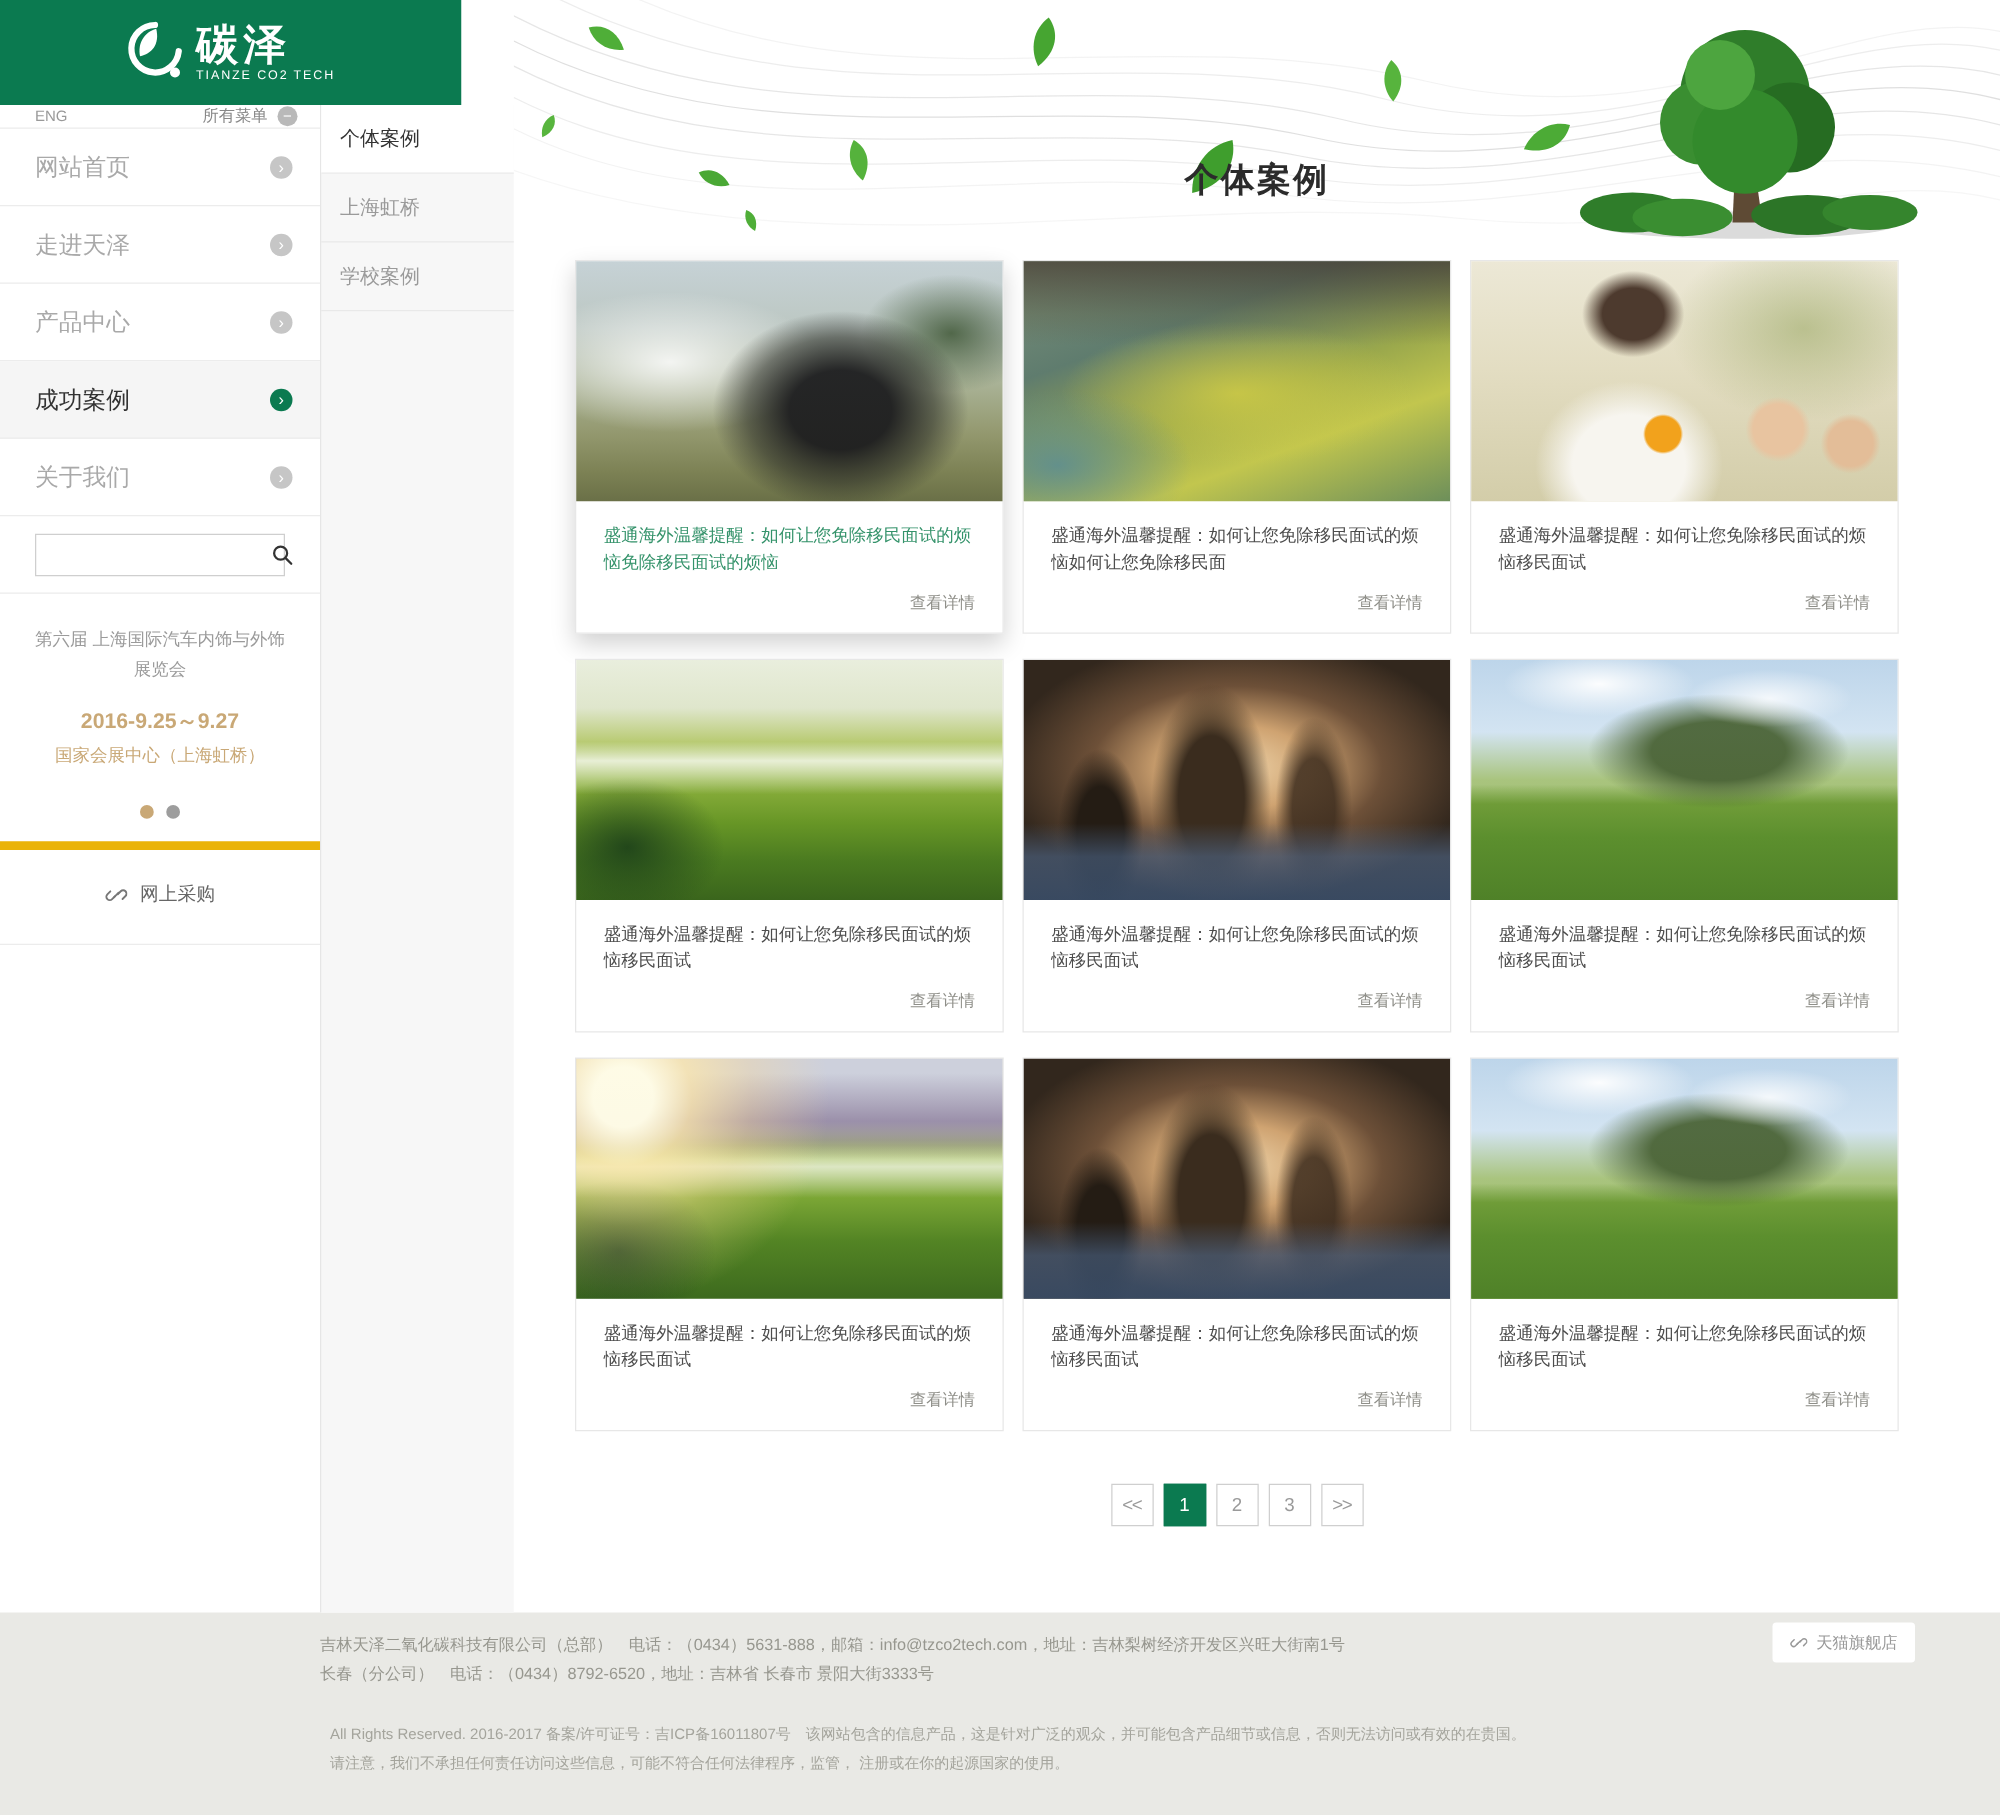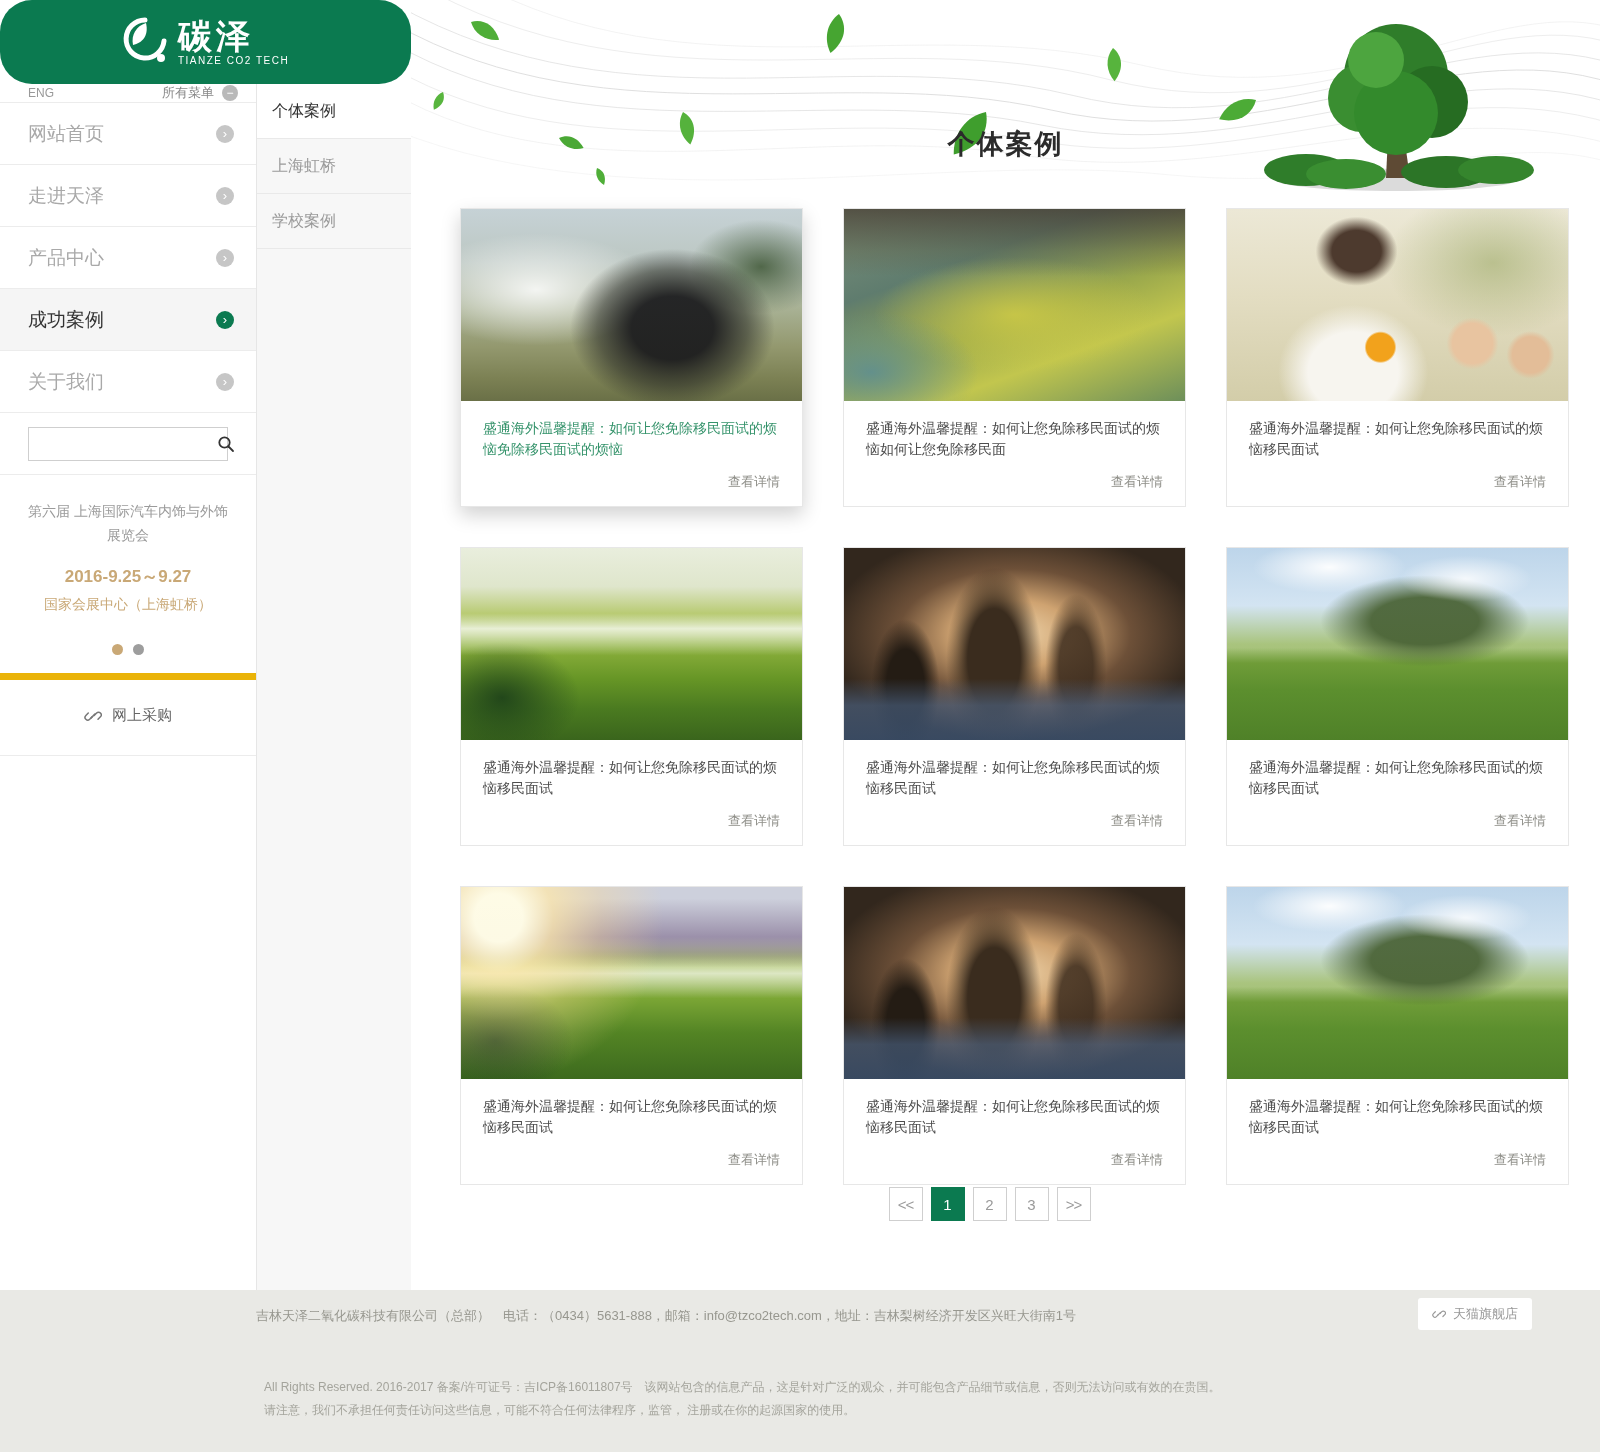--- a/index.html
+++ b/index.html
@@ -1,19 +1,19 @@
 <!DOCTYPE html>
 <html><head>
 <meta charset="utf-8">
 <style>
   * { margin:0; padding:0; box-sizing:border-box; }
   html,body { width:1600px; height:1452px; background:#fff; font-family:"Liberation Sans","DejaVu Sans",sans-serif; overflow:hidden; position:relative; }
 
   
-  .green-header { position:absolute; left:0; top:0; width:411px; height:84px; background:#0b7a50; display:flex; align-items:center; justify-content:center; gap:10px; z-index:5;border-radius:32px; }
+  .green-header { position:absolute; left:0; top:0; width:369px; height:84px; background:#0b7a50; display:flex; align-items:center; justify-content:center; gap:10px; z-index:5; }
   .logo-mark { width:46px; height:50px; }
   .brand-text { color:#fff; text-align:left; }
   .brand-name { font-size:34px; font-weight:bold; letter-spacing:4px; line-height:34px; }
   .brand-tagline { font-size:10px; letter-spacing:1.5px; margin-top:2px; }
 
   
   .sidebar { position:absolute; left:0; top:84px; width:256px; background:#fff; z-index:4; }
   .topbar-row { height:19px; display:flex; align-items:center; justify-content:space-between; padding:0 18px 0 28px; border-bottom:1px solid #ececec; color:#999; font-size:12px; }
   .topbar-right { display:flex; align-items:center; gap:8px; color:#888; font-size:13px; }
   .minus-circle { width:16px; height:16px; border-radius:50%; background:#b9b9b9; color:#fff; display:flex; align-items:center; justify-content:center; font-size:12px; line-height:1; }
@@ -40,21 +40,21 @@
   .submenu-item { height:55px; display:flex; align-items:center; padding-left:15px; font-size:16px; color:#9a9a9a; border-bottom:1px solid #e9e9e9; cursor:pointer; }
   .submenu-item.active { background:#fff; color:#333; }
 
   
   .main { position:absolute; left:411px; top:0; width:1189px; height:1290px; background:#fff; }
   .banner { position:absolute; left:0; top:0; width:1189px; height:208px; overflow:hidden; }
   .banner svg { position:absolute; left:0; top:0; }
   .banner-title { position:absolute; left:0; top:126px; width:100%; text-align:center; font-size:27px; font-weight:bold; color:#2b2b2b; letter-spacing:2px; }
 
   
-  .cards { position:absolute; left:49px; top:208px; width:1059px; display:grid; grid-template-columns:repeat(3,343px); column-gap:15px; row-gap:20px;gap:40px; }
+  .cards { position:absolute; left:49px; top:208px; width:1059px; display:grid; grid-template-columns:repeat(3,343px); column-gap:15px; row-gap:20px; }
   .card { background:#fff; border:1px solid #e7e7e7; cursor:pointer; }
   .card.hovered { box-shadow:0 8px 18px rgba(0,0,0,0.18); }
   .card-img { width:100%; height:192px; }
   .card-body { padding:17px 22px 15px 22px; }
   .card-title { font-size:14px; line-height:21px; color:#4d4d4d; min-height:42px; }
   .card.hovered .card-title { color:#35936b; }
   .card-detail { margin-top:13px; text-align:right; font-size:13px; color:#8f8f89; }
 
   
   .img-boy { background:
@@ -349,20 +349,21 @@
     <div class="page-btn num">2</div>
     <div class="page-btn num">3</div>
     <div class="page-btn">&gt;&gt;</div>
   </div>
 
 </div>
 
 <div class="footer">
   <div class="footer-info">
     <div>吉林天泽二氧化碳科技有限公司（总部）　电话：（0434）5631-888，邮箱：info@tzco2tech.com，地址：吉林梨树经济开发区兴旺大街南1号</div>
+    <div>长春（分公司）　电话：（0434）8792-6520，地址：吉林省 长春市 景阳大街3333号</div>
   </div>
   <div class="footer-legal">
     <div>All Rights Reserved. 2016-2017  备案/许可证号：吉ICP备16011807号　该网站包含的信息产品，这是针对广泛的观众，并可能包含产品细节或信息，否则无法访问或有效的在贵国。</div>
     <div>请注意，我们不承担任何责任访问这些信息，可能不符合任何法律程序，监管， 注册或在你的起源国家的使用。</div>
   </div>
   <div class="tmall-btn">
     <svg class="icon-svg" width="14" height="14" viewBox="0 0 24 24">
       <path d="M10.8 13.2 L7.6 16.4 a3.6 3.6 0 0 1 -5.1 -5.1 L5.7 8.1" fill="none" stroke="#999" stroke-width="2" stroke-linecap="round"></path>
       <path d="M13.2 10.8 L16.4 7.6 a3.6 3.6 0 0 0 -5.1 -5.1 L8.1 5.7" fill="none" stroke="#999" stroke-width="2" stroke-linecap="round" transform="translate(5.5,5.5)"></path>
       <line x1="9.5" y1="14.5" x2="14.5" y2="9.5" stroke="#999" stroke-width="2" stroke-linecap="round"></line>

